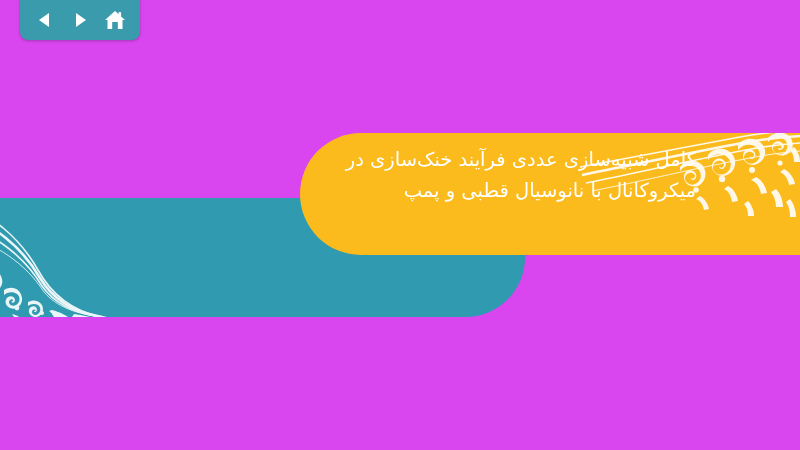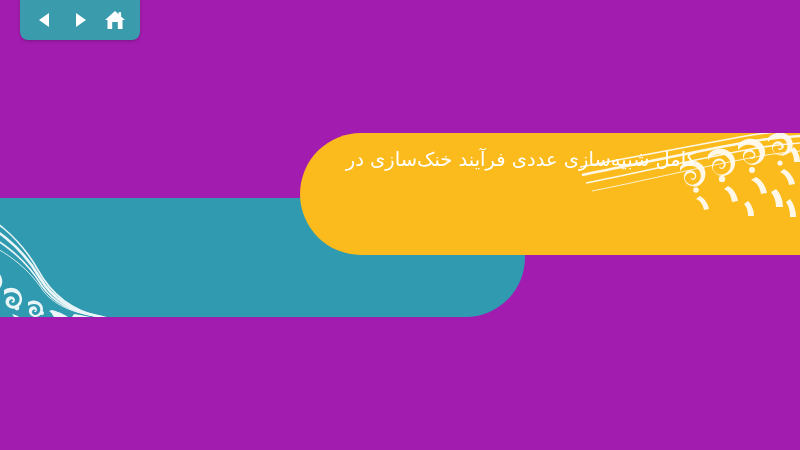--- a/index.html
+++ b/index.html
@@ -9,21 +9,21 @@
     background: #474747;
   }
   body {
     font-family: "DejaVu Sans", "Liberation Sans", sans-serif;
   }
 
   #slide {
     position: relative;
     width: 800px;
     height: 450px;
-    background: #a21caf;
+    background: #d946ef;
     overflow: hidden;
   }
 
   
   #navbar {
     position: absolute;
     left: 20px;
     top: -14px;
     width: 120px;
     height: 54px;
@@ -203,15 +203,16 @@
         <path d="M196,56 c5,5 7,12 7,18 l-7,0 c0,-6 -2,-11 -5,-15 z"></path>
         <path d="M214,14 c4,4 6,10 6,15 l-6,0 c0,-5 -1,-9 -4,-12 z"></path>
         <path d="M168,68 c4,4 6,10 6,15 l-6,0 c0,-5 -1,-9 -4,-12 z"></path>
         <path d="M210,66 c4,5 6,12 6,18 l-6,0 c0,-6 -1,-11 -4,-15 z"></path>
       </g>
     </svg>
   </div>
 
   <div id="title-block">
     <div class="title-line">کامل شبیه‌سازی عددی فرآیند خنک‌سازی در</div>
+    <div class="title-line">میکروکانال با نانوسیال قطبی و پمپ</div>
   </div>
 
 </div>
 
 </body></html>

